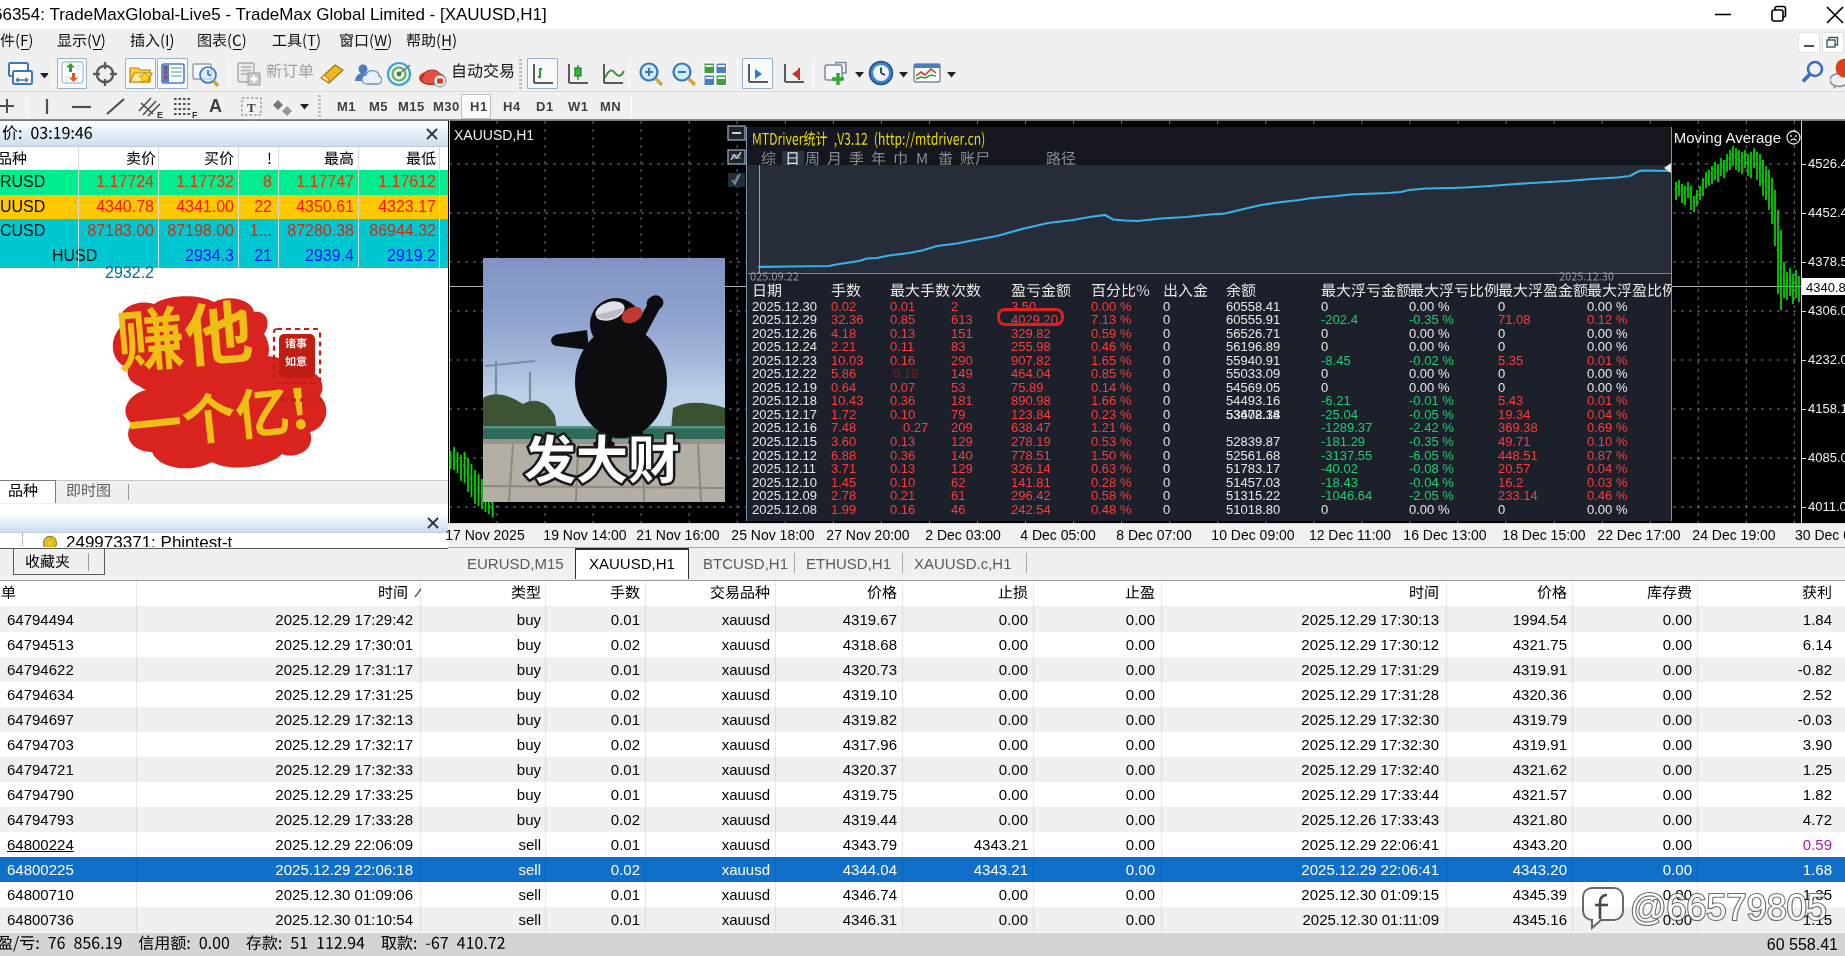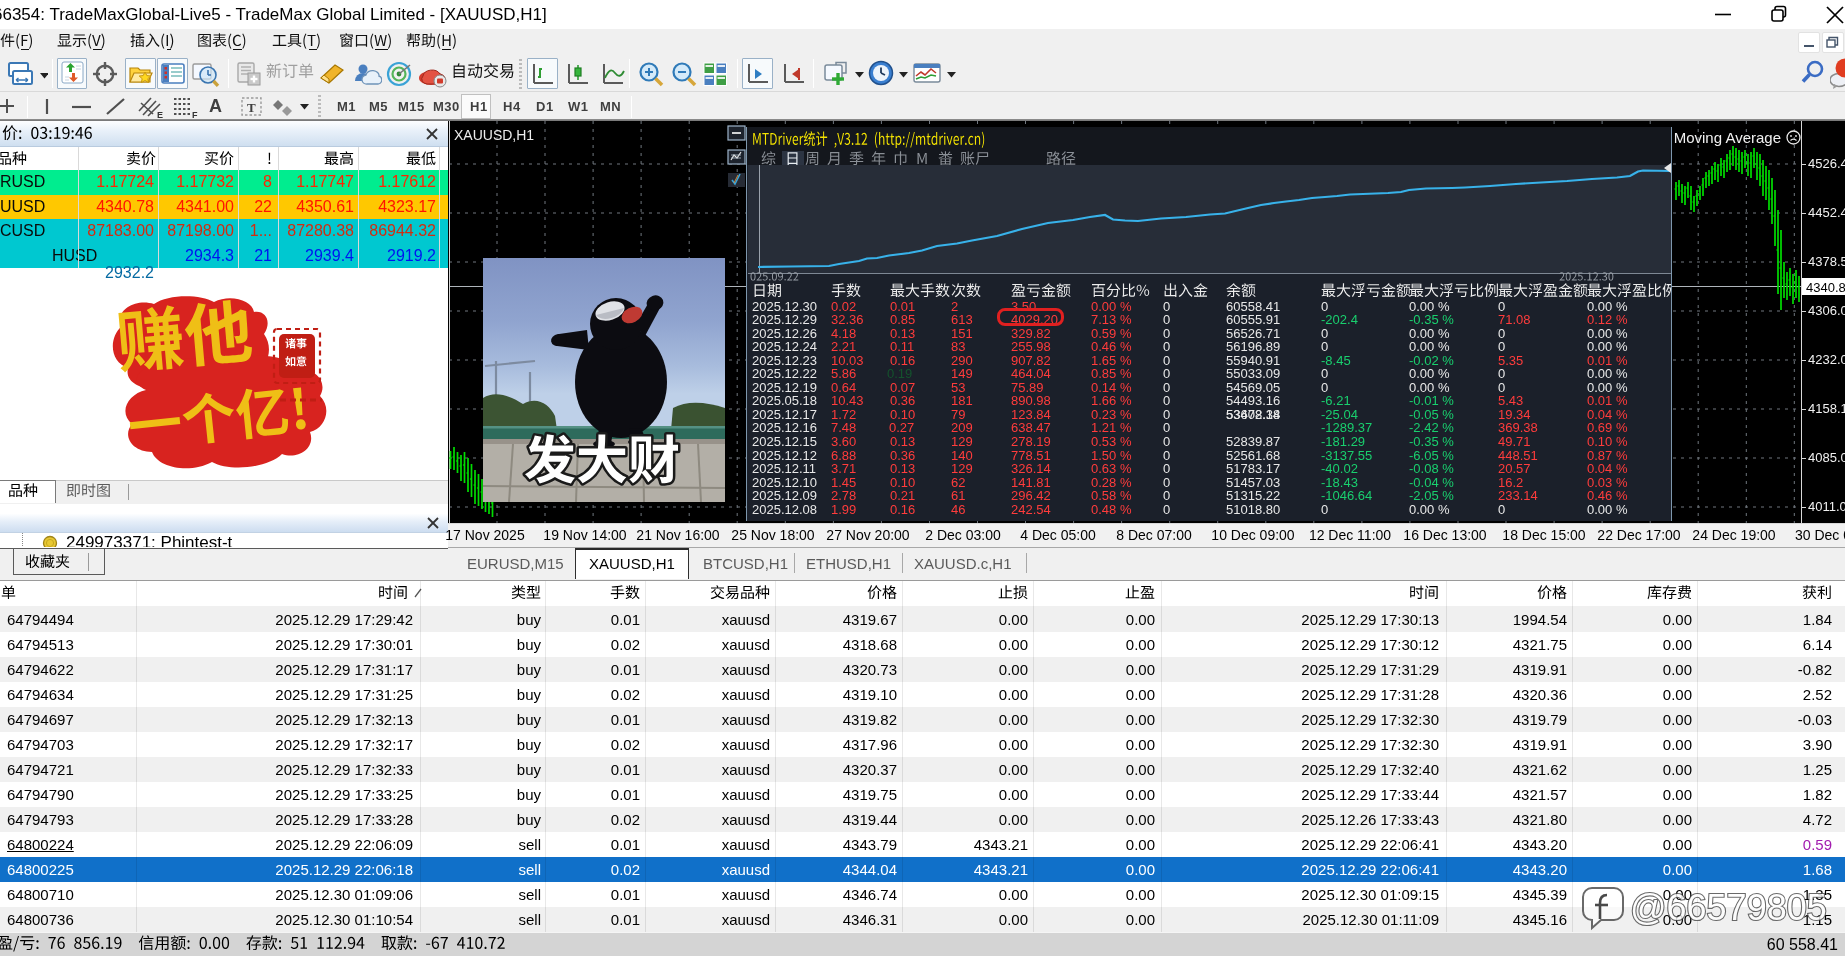--- a/index.html
+++ b/index.html
@@ -785,21 +785,21 @@
     <div style="position:absolute;left:264px;top:226.7px;font:13px 'Liberation Sans',sans-serif;color:#ff3c3c;line-height:13px">907.82</div>
     <div style="position:absolute;left:344px;top:226.7px;font:13px 'Liberation Sans',sans-serif;color:#ff3c3c;line-height:13px">1.65 %</div>
     <div style="position:absolute;left:416px;top:226.7px;font:13px 'Liberation Sans',sans-serif;color:#e8e8e8;line-height:13px">0</div>
     <div style="position:absolute;left:479px;top:226.7px;font:13px 'Liberation Sans',sans-serif;color:#e8e8e8;line-height:13px">55940.91</div>
     <div style="position:absolute;left:574px;top:226.7px;font:13px 'Liberation Sans',sans-serif;color:#19cf6e;line-height:13px">-8.45</div>
     <div style="position:absolute;left:662px;top:226.7px;font:13px 'Liberation Sans',sans-serif;color:#19cf6e;line-height:13px">-0.02 %</div>
     <div style="position:absolute;left:751px;top:226.7px;font:13px 'Liberation Sans',sans-serif;color:#ff3c3c;line-height:13px">5.35</div>
     <div style="position:absolute;left:840px;top:226.7px;font:13px 'Liberation Sans',sans-serif;color:#ff3c3c;line-height:13px">0.01 %</div>
     <div style="position:absolute;left:5px;top:240.2px;font:13px 'Liberation Sans',sans-serif;color:#e8e8e8;line-height:13px">2025.12.22</div>
     <div style="position:absolute;left:84px;top:240.2px;font:13px 'Liberation Sans',sans-serif;color:#ff3c3c;line-height:13px">5.86</div>
-    <div style="position:absolute;left:140px;top:240.2px;font:13px 'Liberation Sans',sans-serif;color:#14532d;line-height:13px">0.19</div>
+    <div style="position:absolute;left:146px;top:240.2px;font:13px 'Liberation Sans',sans-serif;color:#7f1d1d;line-height:13px">0.19</div>
     <div style="position:absolute;left:204px;top:240.2px;font:13px 'Liberation Sans',sans-serif;color:#ff3c3c;line-height:13px">149</div>
     <div style="position:absolute;left:264px;top:240.2px;font:13px 'Liberation Sans',sans-serif;color:#ff3c3c;line-height:13px">464.04</div>
     <div style="position:absolute;left:344px;top:240.2px;font:13px 'Liberation Sans',sans-serif;color:#ff3c3c;line-height:13px">0.85 %</div>
     <div style="position:absolute;left:416px;top:240.2px;font:13px 'Liberation Sans',sans-serif;color:#e8e8e8;line-height:13px">0</div>
     <div style="position:absolute;left:479px;top:240.2px;font:13px 'Liberation Sans',sans-serif;color:#e8e8e8;line-height:13px">55033.09</div>
     <div style="position:absolute;left:574px;top:240.2px;font:13px 'Liberation Sans',sans-serif;color:#e8e8e8;line-height:13px">0</div>
     <div style="position:absolute;left:662px;top:240.2px;font:13px 'Liberation Sans',sans-serif;color:#e8e8e8;line-height:13px">0.00 %</div>
     <div style="position:absolute;left:751px;top:240.2px;font:13px 'Liberation Sans',sans-serif;color:#e8e8e8;line-height:13px">0</div>
     <div style="position:absolute;left:840px;top:240.2px;font:13px 'Liberation Sans',sans-serif;color:#e8e8e8;line-height:13px">0.00 %</div>
     <div style="position:absolute;left:5px;top:253.8px;font:13px 'Liberation Sans',sans-serif;color:#e8e8e8;line-height:13px">2025.12.19</div>
@@ -807,21 +807,21 @@
     <div style="position:absolute;left:143px;top:253.8px;font:13px 'Liberation Sans',sans-serif;color:#ff3c3c;line-height:13px">0.07</div>
     <div style="position:absolute;left:204px;top:253.8px;font:13px 'Liberation Sans',sans-serif;color:#ff3c3c;line-height:13px">53</div>
     <div style="position:absolute;left:264px;top:253.8px;font:13px 'Liberation Sans',sans-serif;color:#ff3c3c;line-height:13px">75.89</div>
     <div style="position:absolute;left:344px;top:253.8px;font:13px 'Liberation Sans',sans-serif;color:#ff3c3c;line-height:13px">0.14 %</div>
     <div style="position:absolute;left:416px;top:253.8px;font:13px 'Liberation Sans',sans-serif;color:#e8e8e8;line-height:13px">0</div>
     <div style="position:absolute;left:479px;top:253.8px;font:13px 'Liberation Sans',sans-serif;color:#e8e8e8;line-height:13px">54569.05</div>
     <div style="position:absolute;left:574px;top:253.8px;font:13px 'Liberation Sans',sans-serif;color:#e8e8e8;line-height:13px">0</div>
     <div style="position:absolute;left:662px;top:253.8px;font:13px 'Liberation Sans',sans-serif;color:#e8e8e8;line-height:13px">0.00 %</div>
     <div style="position:absolute;left:751px;top:253.8px;font:13px 'Liberation Sans',sans-serif;color:#e8e8e8;line-height:13px">0</div>
     <div style="position:absolute;left:840px;top:253.8px;font:13px 'Liberation Sans',sans-serif;color:#e8e8e8;line-height:13px">0.00 %</div>
-    <div style="position:absolute;left:5px;top:267.4px;font:13px 'Liberation Sans',sans-serif;color:#e8e8e8;line-height:13px">2025.05.18</div>
+    <div style="position:absolute;left:5px;top:267.4px;font:13px 'Liberation Sans',sans-serif;color:#e8e8e8;line-height:13px">2025.12.18</div>
     <div style="position:absolute;left:84px;top:267.4px;font:13px 'Liberation Sans',sans-serif;color:#ff3c3c;line-height:13px">10.43</div>
     <div style="position:absolute;left:143px;top:267.4px;font:13px 'Liberation Sans',sans-serif;color:#ff3c3c;line-height:13px">0.36</div>
     <div style="position:absolute;left:204px;top:267.4px;font:13px 'Liberation Sans',sans-serif;color:#ff3c3c;line-height:13px">181</div>
     <div style="position:absolute;left:264px;top:267.4px;font:13px 'Liberation Sans',sans-serif;color:#ff3c3c;line-height:13px">890.98</div>
     <div style="position:absolute;left:344px;top:267.4px;font:13px 'Liberation Sans',sans-serif;color:#ff3c3c;line-height:13px">1.66 %</div>
     <div style="position:absolute;left:416px;top:267.4px;font:13px 'Liberation Sans',sans-serif;color:#e8e8e8;line-height:13px">0</div>
     <div style="position:absolute;left:479px;top:267.4px;font:13px 'Liberation Sans',sans-serif;color:#e8e8e8;line-height:13px">54493.16</div>
     <div style="position:absolute;left:574px;top:267.4px;font:13px 'Liberation Sans',sans-serif;color:#19cf6e;line-height:13px">-6.21</div>
     <div style="position:absolute;left:662px;top:267.4px;font:13px 'Liberation Sans',sans-serif;color:#19cf6e;line-height:13px">-0.01 %</div>
     <div style="position:absolute;left:751px;top:267.4px;font:13px 'Liberation Sans',sans-serif;color:#ff3c3c;line-height:13px">5.43</div>
@@ -833,21 +833,21 @@
     <div style="position:absolute;left:264px;top:280.9px;font:13px 'Liberation Sans',sans-serif;color:#ff3c3c;line-height:13px">123.84</div>
     <div style="position:absolute;left:344px;top:280.9px;font:13px 'Liberation Sans',sans-serif;color:#ff3c3c;line-height:13px">0.23 %</div>
     <div style="position:absolute;left:416px;top:280.9px;font:13px 'Liberation Sans',sans-serif;color:#e8e8e8;line-height:13px">0</div>
     <div style="position:absolute;left:479px;top:280.9px;font:13px 'Liberation Sans',sans-serif;color:#e8e8e8;line-height:13px">53602.18</div>
     <div style="position:absolute;left:574px;top:280.9px;font:13px 'Liberation Sans',sans-serif;color:#19cf6e;line-height:13px">-25.04</div>
     <div style="position:absolute;left:662px;top:280.9px;font:13px 'Liberation Sans',sans-serif;color:#19cf6e;line-height:13px">-0.05 %</div>
     <div style="position:absolute;left:751px;top:280.9px;font:13px 'Liberation Sans',sans-serif;color:#ff3c3c;line-height:13px">19.34</div>
     <div style="position:absolute;left:840px;top:280.9px;font:13px 'Liberation Sans',sans-serif;color:#ff3c3c;line-height:13px">0.04 %</div>
     <div style="position:absolute;left:5px;top:294.4px;font:13px 'Liberation Sans',sans-serif;color:#e8e8e8;line-height:13px">2025.12.16</div>
     <div style="position:absolute;left:84px;top:294.4px;font:13px 'Liberation Sans',sans-serif;color:#ff3c3c;line-height:13px">7.48</div>
-    <div style="position:absolute;left:142px;top:294.4px;font:13px 'Liberation Sans',sans-serif;color:#ff3c3c;line-height:13px">0.27</div>
+    <div style="position:absolute;left:156px;top:294.4px;font:13px 'Liberation Sans',sans-serif;color:#ff3c3c;line-height:13px">0.27</div>
     <div style="position:absolute;left:204px;top:294.4px;font:13px 'Liberation Sans',sans-serif;color:#ff3c3c;line-height:13px">209</div>
     <div style="position:absolute;left:264px;top:294.4px;font:13px 'Liberation Sans',sans-serif;color:#ff3c3c;line-height:13px">638.47</div>
     <div style="position:absolute;left:344px;top:294.4px;font:13px 'Liberation Sans',sans-serif;color:#ff3c3c;line-height:13px">1.21 %</div>
     <div style="position:absolute;left:416px;top:294.4px;font:13px 'Liberation Sans',sans-serif;color:#e8e8e8;line-height:13px">0</div>
     <div style="position:absolute;left:479px;top:281px;font:13px 'Liberation Sans',sans-serif;color:#e8e8e8;line-height:13px">53478.34</div>
     <div style="position:absolute;left:574px;top:294.4px;font:13px 'Liberation Sans',sans-serif;color:#19cf6e;line-height:13px">-1289.37</div>
     <div style="position:absolute;left:662px;top:294.4px;font:13px 'Liberation Sans',sans-serif;color:#19cf6e;line-height:13px">-2.42 %</div>
     <div style="position:absolute;left:751px;top:294.4px;font:13px 'Liberation Sans',sans-serif;color:#ff3c3c;line-height:13px">369.38</div>
     <div style="position:absolute;left:840px;top:294.4px;font:13px 'Liberation Sans',sans-serif;color:#ff3c3c;line-height:13px">0.69 %</div>
     <div style="position:absolute;left:5px;top:308.0px;font:13px 'Liberation Sans',sans-serif;color:#e8e8e8;line-height:13px">2025.12.15</div>

